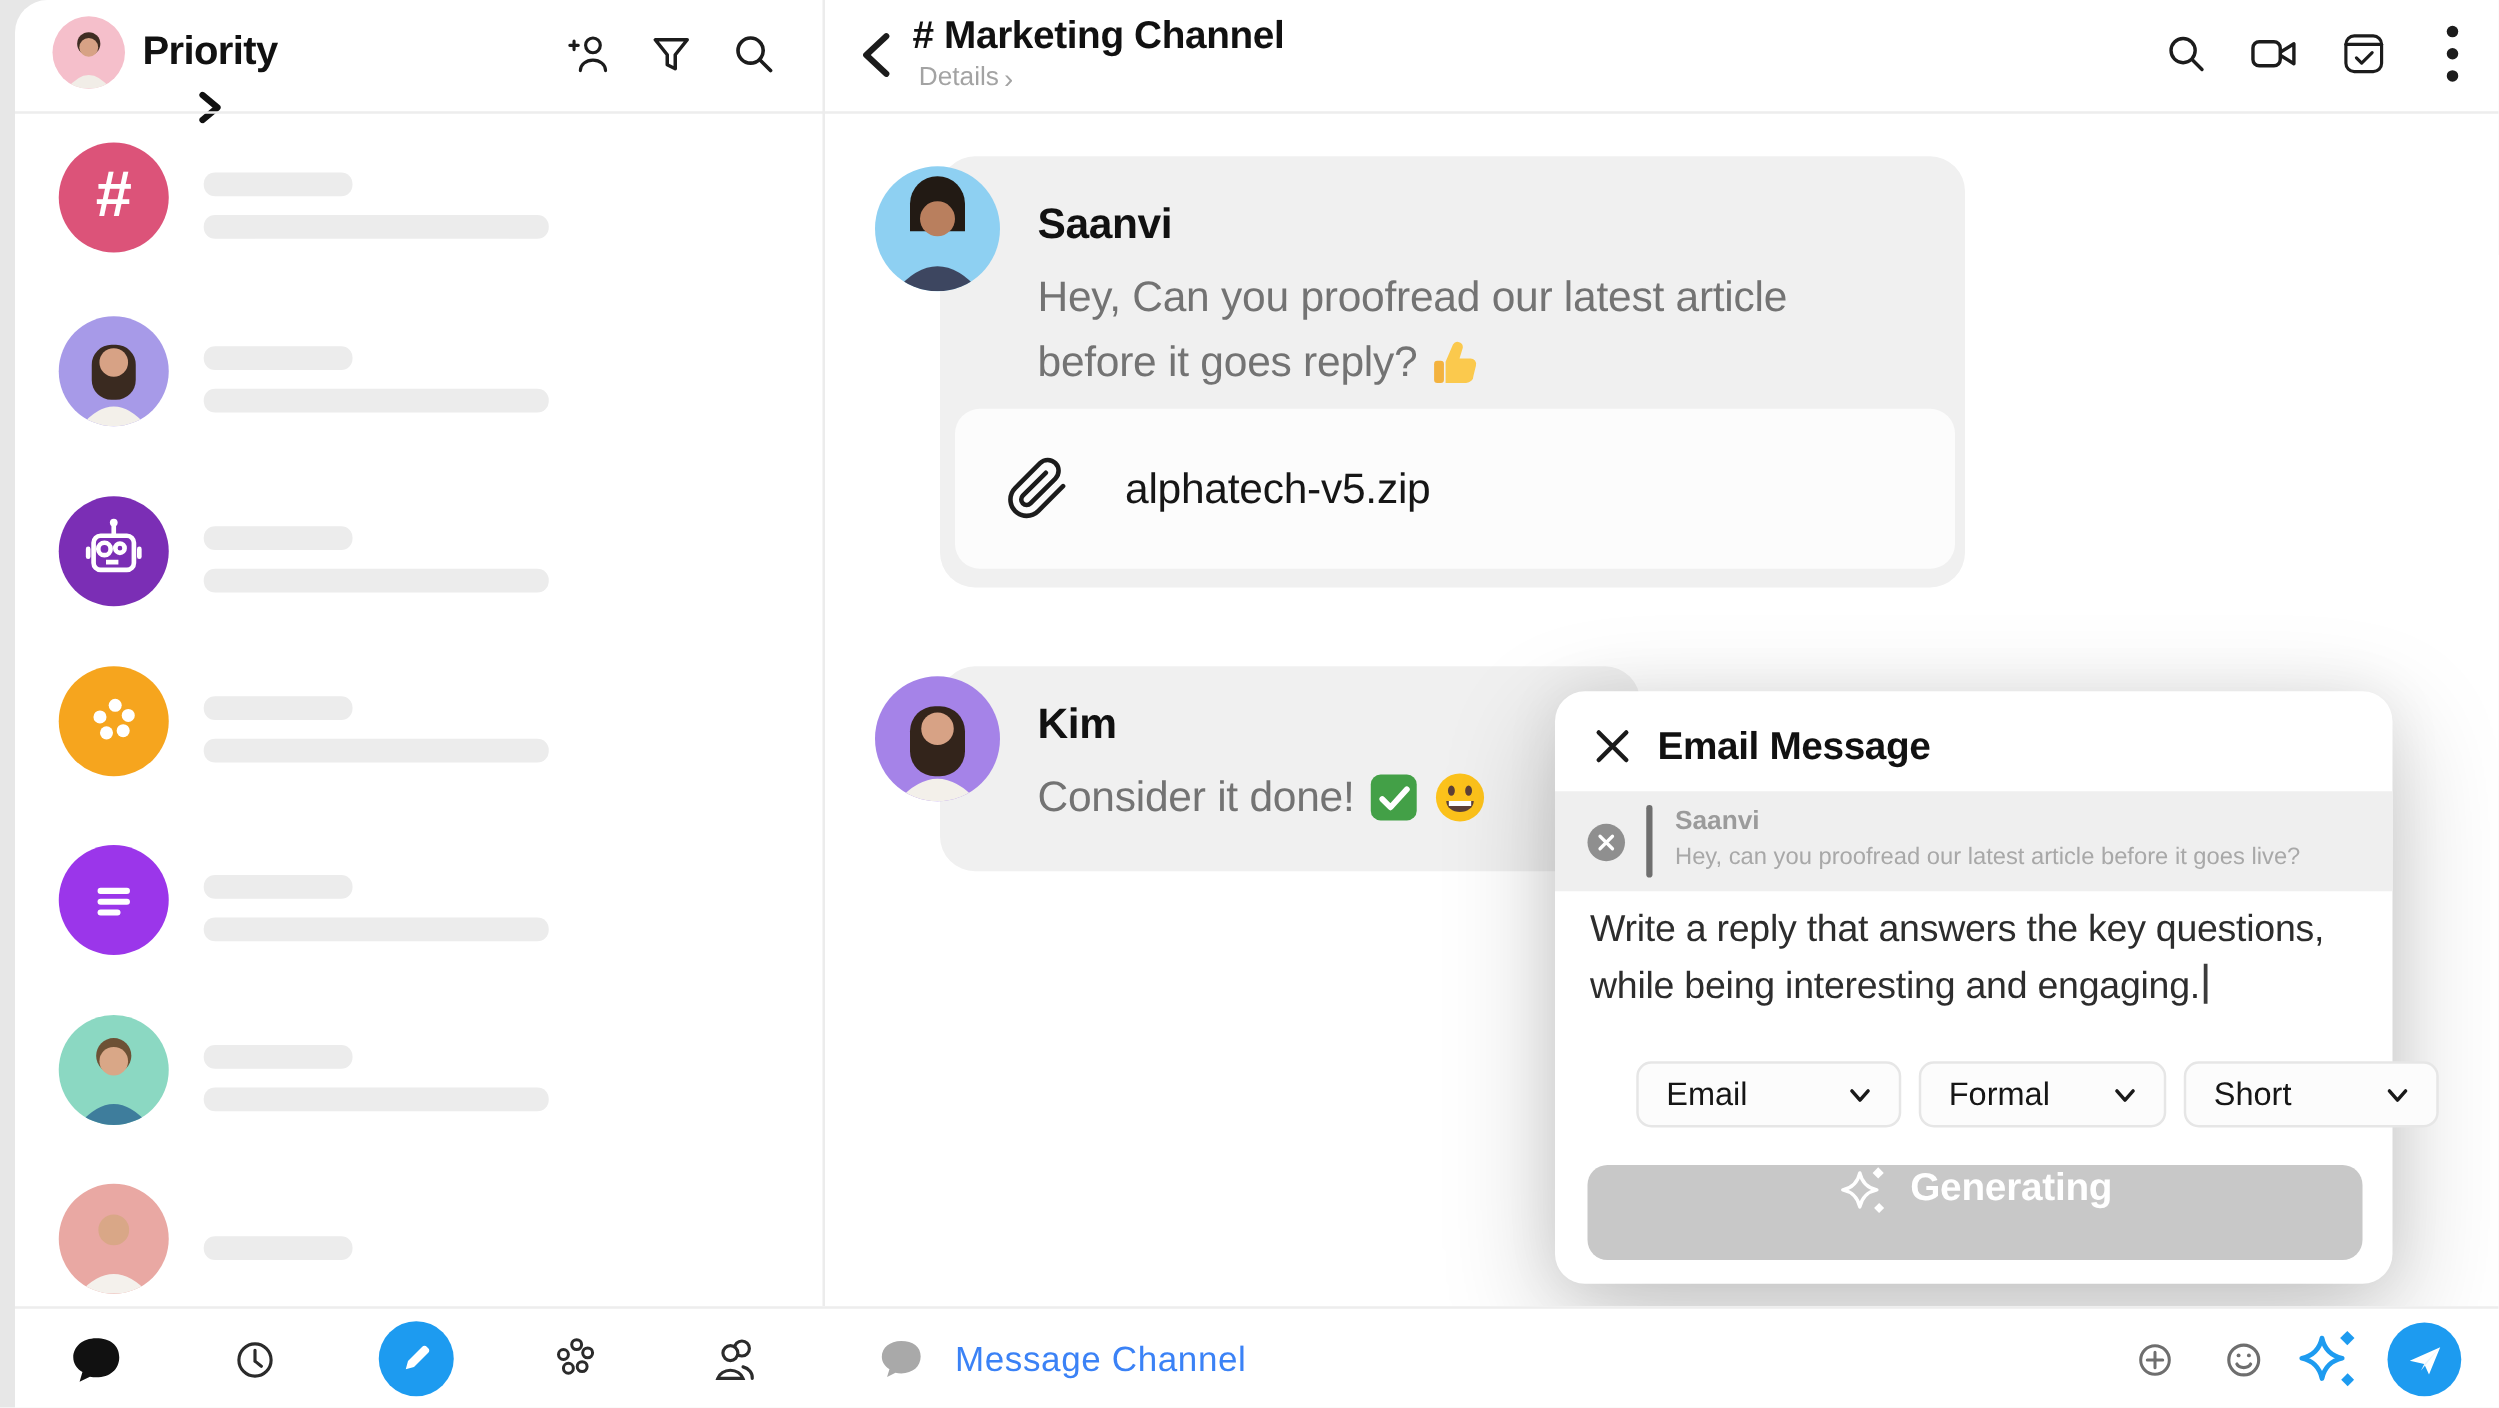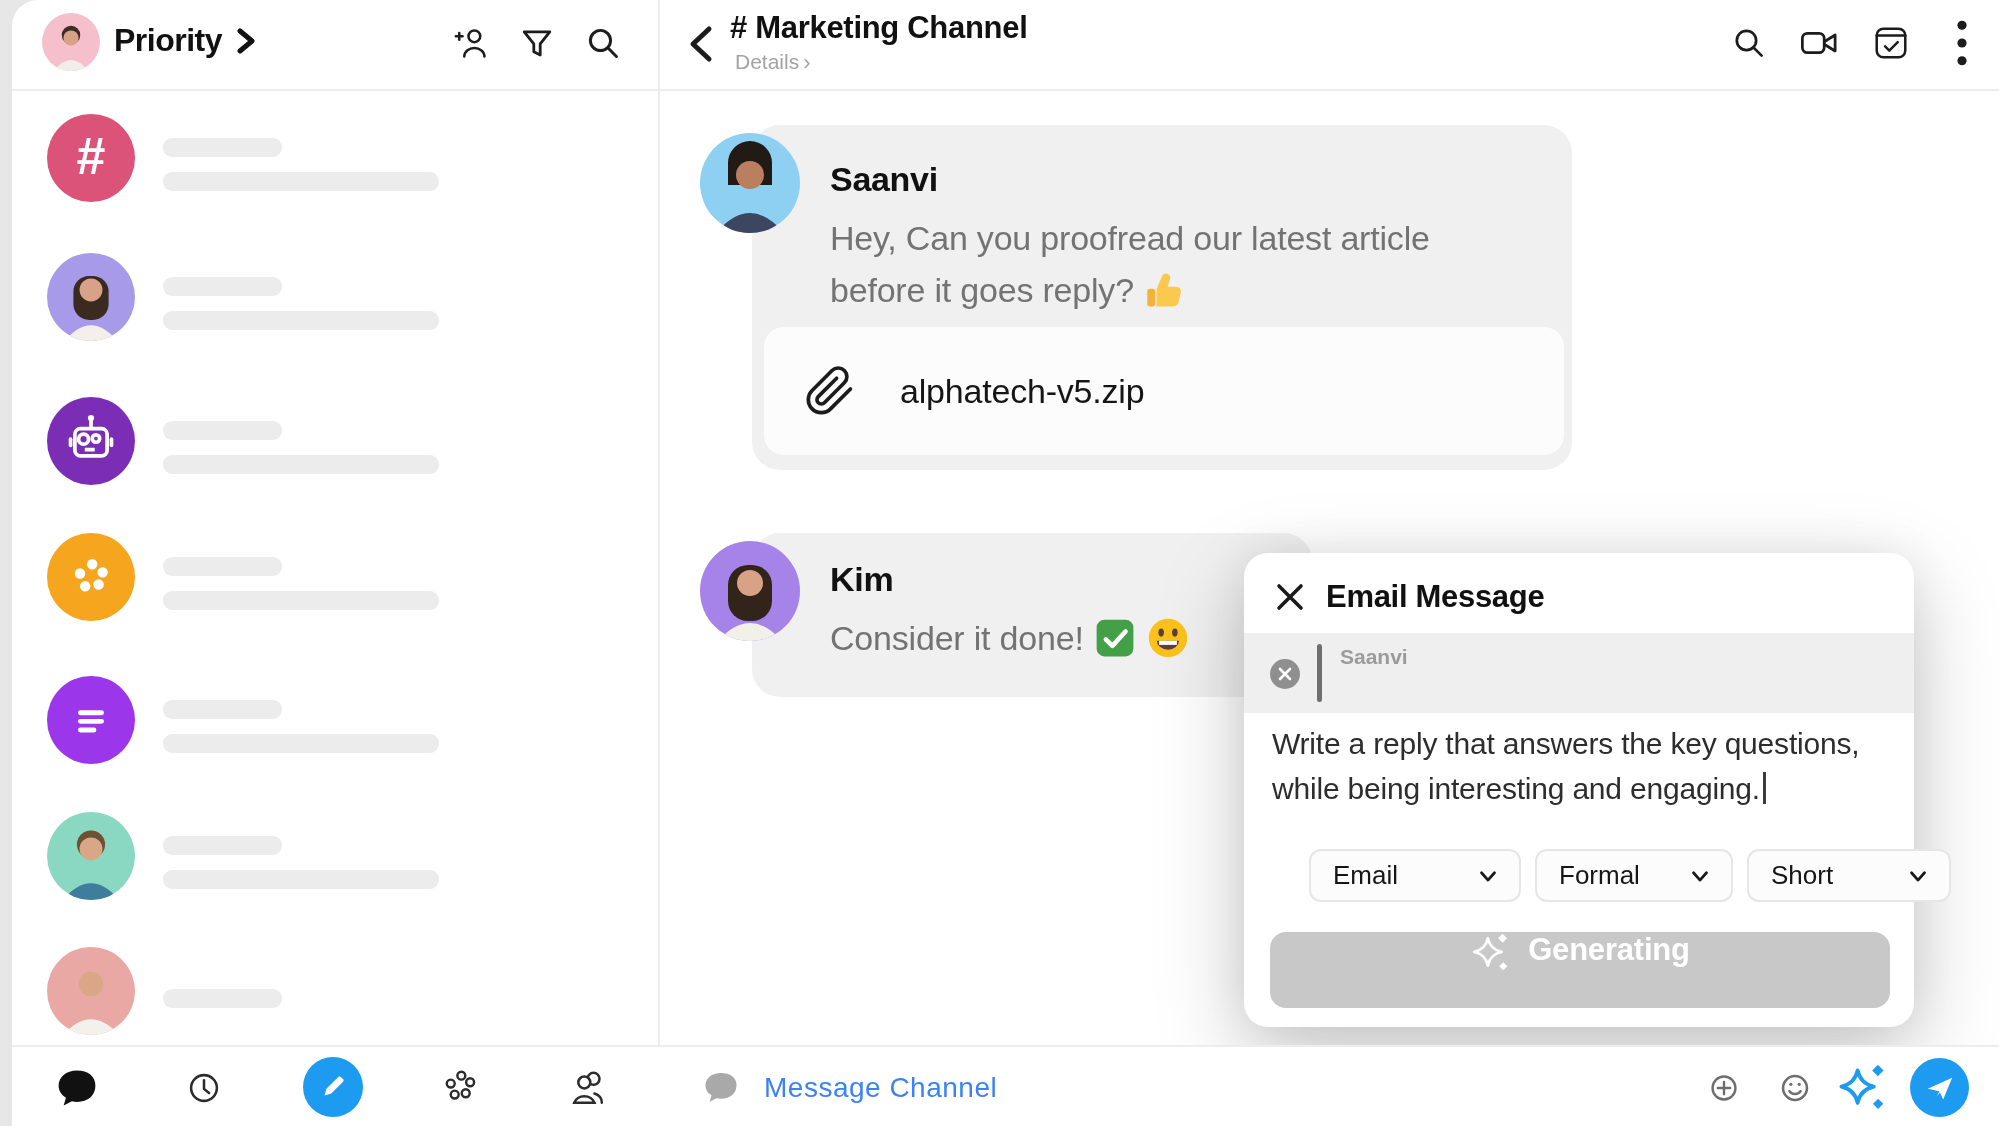--- a/index.html
+++ b/index.html
@@ -7,21 +7,21 @@
   body { background:#e7e7e7; font-family:"Liberation Sans", sans-serif; color:#111; overflow:hidden; }
 
   .app { position:absolute; left:12px; top:0; width:1987px; height:1126px; background:#fff;
          border-radius:26px 0 0 0; overflow:hidden; }
 
   
   .header-divider { position:absolute; left:0; top:89px; width:100%; height:2px; background:#ededed; }
   .v-divider { position:absolute; left:646px; top:0; width:2px; height:1045px; background:#ececec; }
 
   .ws-avatar { position:absolute; left:30px; top:13px; width:58px; height:58px; border-radius:50%; overflow:hidden; }
-  .ws-title { position:absolute; left:102px; top:22px; font-size:32px; font-weight:700; letter-spacing:-0.5px; display:flex; align-items:center; gap:14px; }
+  .ws-title { position:absolute; left:102px; top:22px; font-size:32px; font-weight:700; letter-spacing:-0.5px; display:flex; align-items:center; gap:14px;flex-direction:column; }
 
   .sb-header-icons { position:absolute; left:438px; top:22px; display:flex; gap:24px; align-items:center; }
   .icon-btn { width:42px; height:42px; display:flex; align-items:center; justify-content:center; cursor:pointer; }
 
   .back-btn { position:absolute; left:668px; top:24px; width:40px; height:40px; display:flex; align-items:center; justify-content:center; }
   .ch-title { position:absolute; left:718px; top:10px; font-size:31px; font-weight:700; letter-spacing:-0.3px; }
   .ch-sub { position:absolute; left:723px; top:50px; font-size:21px; color:#a3a3a3; display:flex; align-items:center; gap:4px; }
   .ch-sub .chev { font-size:22px; line-height:21px; }
 
   .chat-header-icons { position:absolute; left:1716px; top:22px; display:flex; gap:29px; align-items:center; }
@@ -310,20 +310,21 @@
     <div class="mp-title">Email Message</div>
 
     <div class="mp-quote">
       <div class="mp-quote-remove">
         <svg width="14" height="14" viewBox="0 0 14 14">
             <path d="M2 2 L12 12 M12 2 L2 12" stroke="#fff" stroke-width="2.6" stroke-linecap="round"></path>
           </svg>
       </div>
       <div class="mp-quote-bar"></div>
       <div class="mp-quote-author">Saanvi</div>
+      <div class="mp-quote-text">Hey, can you proofread our latest article before it goes live?</div>
     </div>
 
     <div class="mp-prompt">
       <div>Write a reply that answers the key questions,</div>
       <div><span>while being interesting and engaging.</span><span class="caret"></span></div>
     </div>
 
     <div class="mp-dropdowns">
       <div class="dropdown dd-email">
         <span class="dd-label">Email</span>

